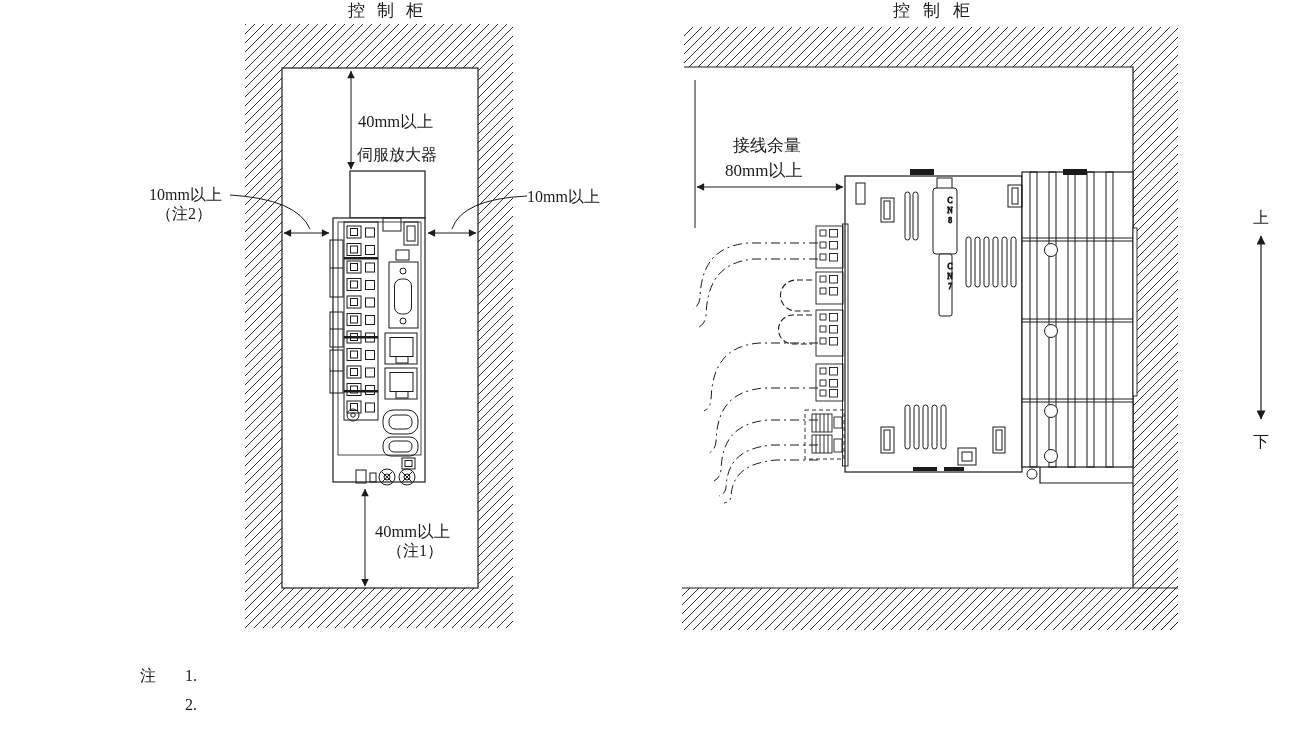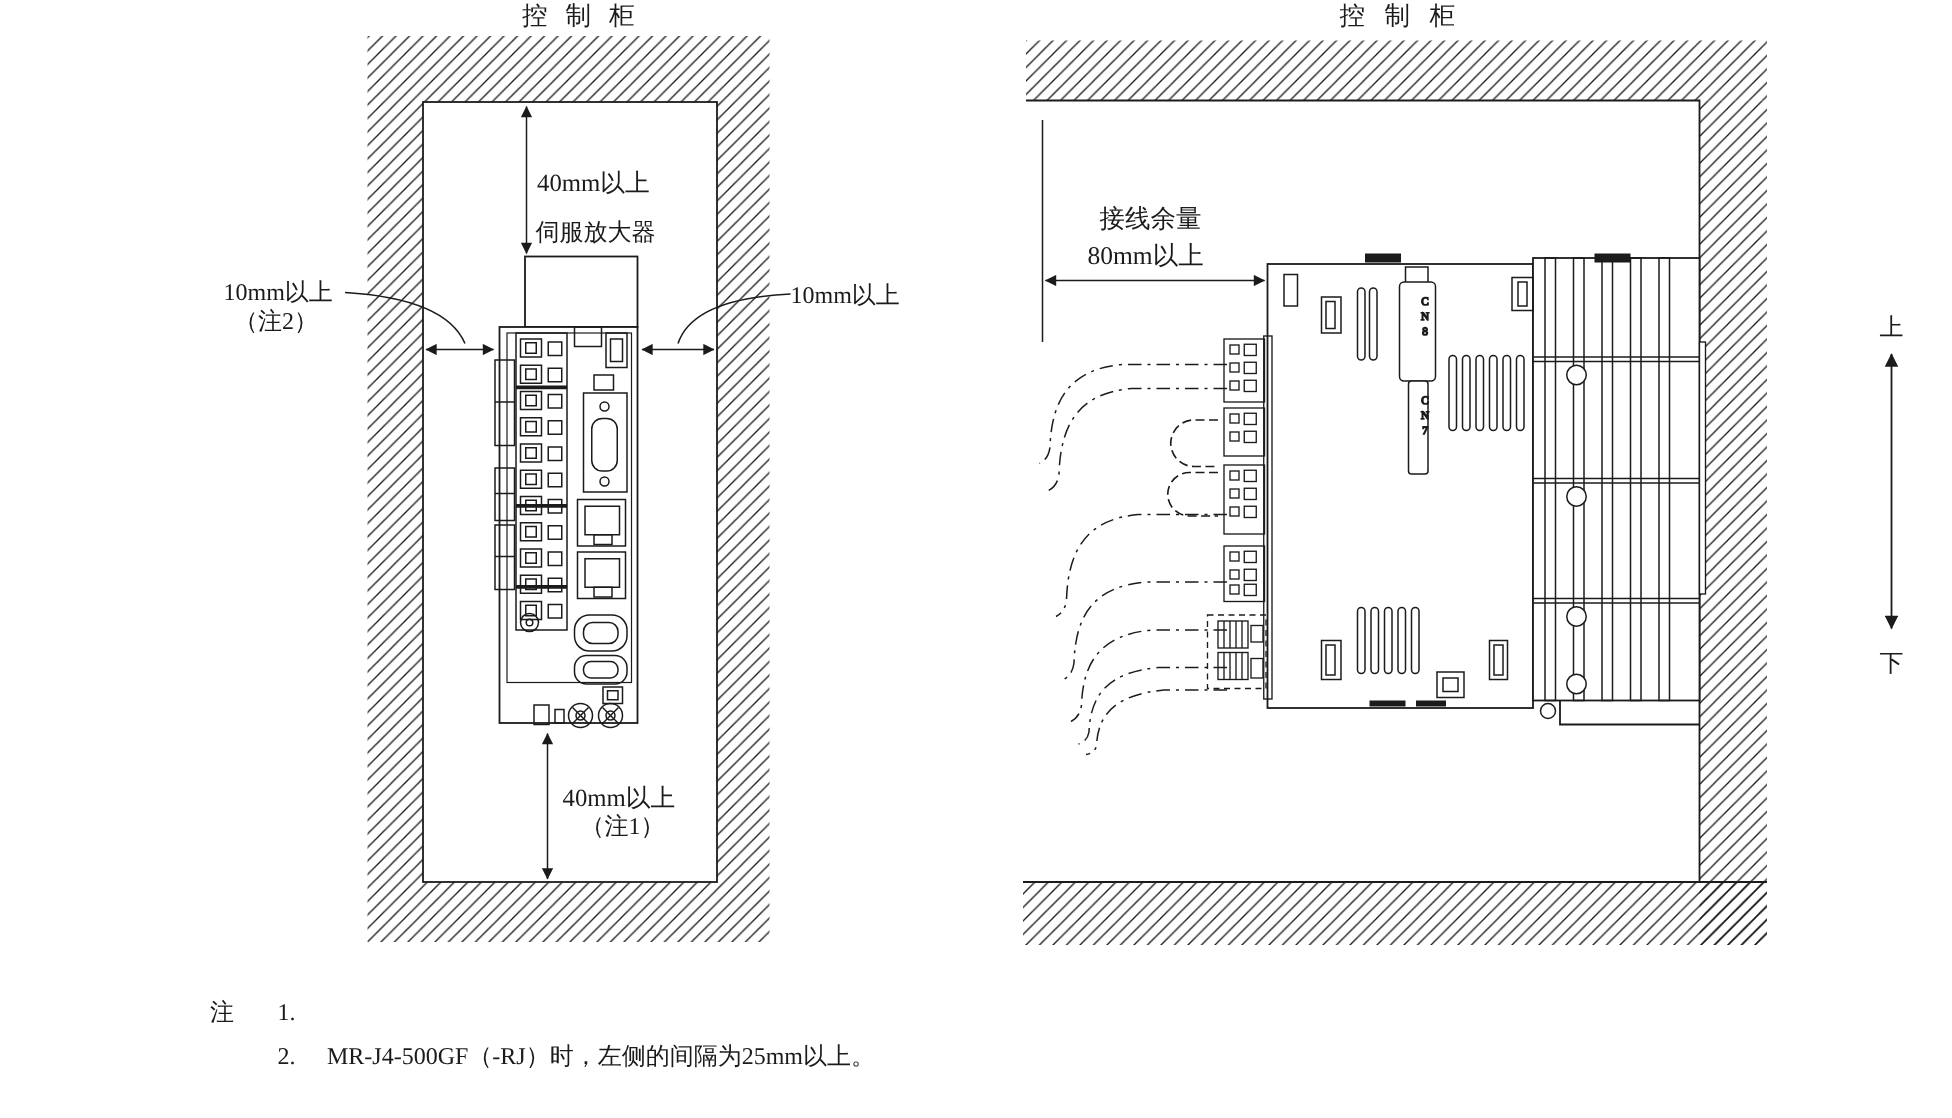--- a/index.html
+++ b/index.html
@@ -297,17 +297,16 @@
 </svg>
 
 <div class="notes">
   <div class="note-row">
     <span class="note-prefix">注</span>
     <span class="note-num">1.</span>
   </div>
   <div class="note-row">
     <span class="note-prefix"></span>
     <span class="note-num">2.</span>
-    <span class="note-text">MR-J4-500GF（-RJ）时，左侧的间隔为25mm以上。</span>
   </div>
 </div>
 
 </div>
 
 </body></html>

